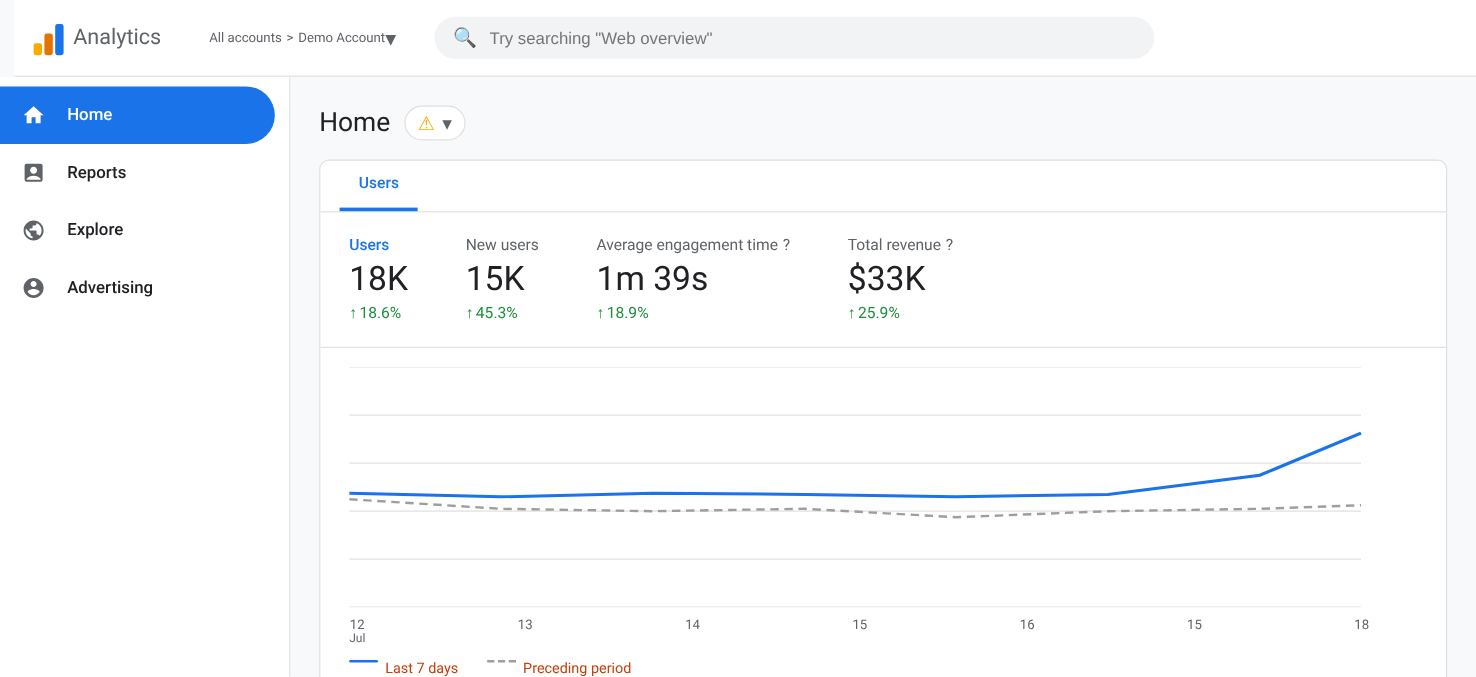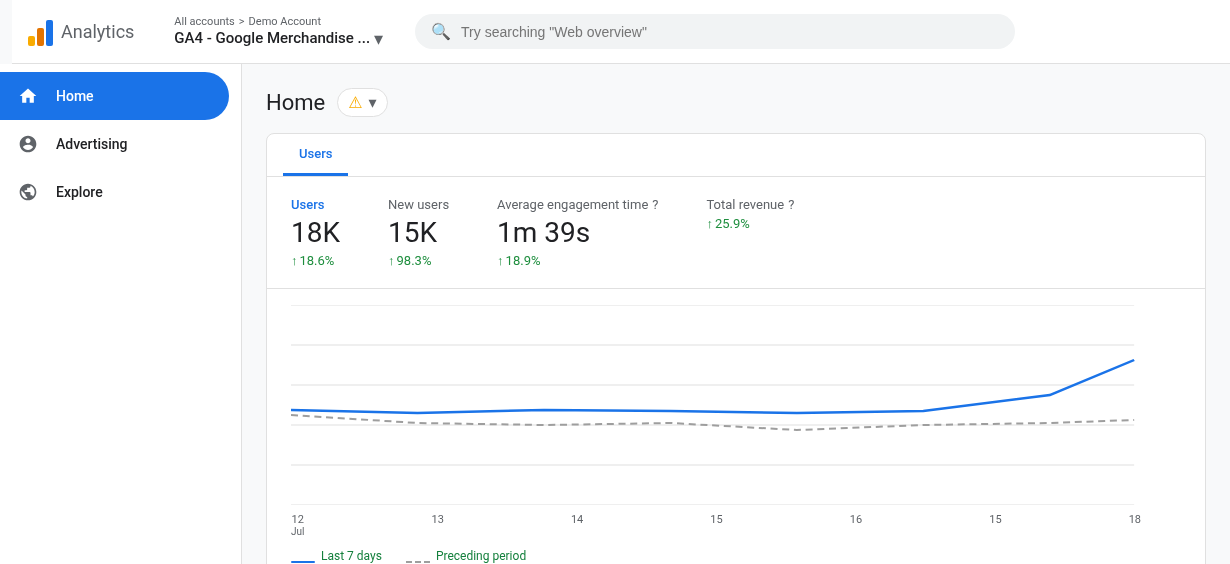--- a/index.html
+++ b/index.html
@@ -37,21 +37,21 @@
     .logo-bar-2 { height: 18px; background: #e37400; }
     .logo-bar-3 { height: 26px; background: #1a73e8; }
     .header-app-name {
       font-size: 18px;
       color: #5f6368;
       font-weight: 400;
       margin-right: 24px;
     }
     .header-account {
       display: flex;
-      flex-direction: column;
+      flex-direction: row;
       margin-right: 16px;
     }
     .header-breadcrumb {
       font-size: 11px;
       color: #5f6368;
       display: flex;
       align-items: center;
       gap: 4px;
     }
     .header-property {
@@ -263,24 +263,24 @@
 
     
     .chart-legend {
       display: flex;
       gap: 24px;
       padding: 8px 24px 16px;
       align-items: center;
     }
     .legend-item {
       display: flex;
-      align-items: flex-end;
+      align-items: flex-start;
       gap: 6px;
       font-size: 12px;
-      color: #15803d;
+      color: #c2410c;
     }
     .legend-line-solid {
       width: 24px;
       height: 2px;
       background: #1a73e8;
       border-radius: 1px;
     }
     .legend-line-dashed {
       width: 24px;
       height: 2px;
@@ -301,21 +301,20 @@
     <span class="header-app-name">Analytics</span>
   </div>
 
   <div class="header-account">
     <div class="header-breadcrumb">
       <span>All accounts</span>
       <span>&gt;</span>
       <span>Demo Account</span>
     </div>
     <div class="header-property">
-      <span>GA4 - Google Merchandise ...</span>
       <span class="chevron-down">▾</span>
     </div>
   </div>
 
   <div class="search-bar">
     <div class="search-input-wrapper">
       <span class="search-icon">🔍</span>
       <input class="search-input" type="text" placeholder="Try searching &quot;Web overview&quot;" style="">
     </div>
   </div>
@@ -327,39 +326,47 @@
 
     <div class="nav-item active">
       <span class="nav-icon">
         <svg width="20" height="20" viewBox="0 0 24 24" fill="white">
           <path d="M10 20v-6h4v6h5v-8h3L12 3 2 12h3v8z"></path>
         </svg>
       </span>
       <span class="nav-label">Home</span>
     </div>
 
+    <div class="nav-item">
+      <span class="nav-icon">
+        <svg width="20" height="20" viewBox="0 0 24 24" fill="#5f6368">
+          <path d="M19 3H5c-1.1 0-2 .9-2 2v14c0 1.1.9 2 2 2h14c1.1 0 2-.9 2-2V5c0-1.1-.9-2-2-2zm-7 3c1.93 0 3.5 1.57 3.5 3.5S13.93 13 12 13s-3.5-1.57-3.5-3.5S10.07 6 12 6zm7 13H5v-.23c0-.62.28-1.2.76-1.58C7.47 15.82 9.64 15 12 15s4.53.82 6.24 2.19c.48.38.76.97.76 1.58V19z"></path>
+        </svg>
+      </span>
+      <span class="nav-label">Reports</span>
+    </div>
+
+    <div class="nav-item">
+      <span class="nav-icon">
+        <svg width="20" height="20" viewBox="0 0 24 24" fill="#5f6368">
+          <path d="M12 2C6.48 2 2 6.48 2 12s4.48 10 10 10 10-4.48 10-10S17.52 2 12 2zm-1 17.93c-3.95-.49-7-3.85-7-7.93 0-.62.08-1.21.21-1.79L9 15v1c0 1.1.9 2 2 2v1.93zm6.9-2.54c-.26-.81-1-1.39-1.9-1.39h-1v-3c0-.55-.45-1-1-1H8v-2h2c.55 0 1-.45 1-1V7h2c1.1 0 2-.9 2-2v-.41c2.93 1.19 5 4.06 5 7.41 0 2.08-.8 3.97-2.1 5.39z"></path>
+        </svg>
+      </span>
+      <span class="nav-label">Explore</span>
+    </div>
 
     <div class="nav-item">
       <span class="nav-icon">
         <svg width="20" height="20" viewBox="0 0 24 24" fill="#5f6368">
           <path d="M12 2C6.48 2 2 6.48 2 12s4.48 10 10 10 10-4.48 10-10S17.52 2 12 2zm0 3c1.66 0 3 1.34 3 3s-1.34 3-3 3-3-1.34-3-3 1.34-3 3-3zm0 14.2c-2.5 0-4.71-1.28-6-3.22.03-1.99 4-3.08 6-3.08 1.99 0 5.97 1.09 6 3.08-1.29 1.94-3.5 3.22-6 3.22z"></path>
         </svg>
       </span>
       <span class="nav-label">Advertising</span>
     </div>
 
-    <div class="nav-item">
-      <span class="nav-icon">
-        <svg width="20" height="20" viewBox="0 0 24 24" fill="#5f6368">
-          <path d="M12 2C6.48 2 2 6.48 2 12s4.48 10 10 10 10-4.48 10-10S17.52 2 12 2zm-1 17.93c-3.95-.49-7-3.85-7-7.93 0-.62.08-1.21.21-1.79L9 15v1c0 1.1.9 2 2 2v1.93zm6.9-2.54c-.26-.81-1-1.39-1.9-1.39h-1v-3c0-.55-.45-1-1-1H8v-2h2c.55 0 1-.45 1-1V7h2c1.1 0 2-.9 2-2v-.41c2.93 1.19 5 4.06 5 7.41 0 2.08-.8 3.97-2.1 5.39z"></path>
-        </svg>
-      </span>
-      <span class="nav-label">Explore</span>
-    </div>
-
 
   </nav>
 
   <main class="main">
 
     <div class="page-header">
       <h1 class="page-title">Home</h1>
       <div class="warning-badge">
         <span class="warning-icon">⚠</span>
         <span class="badge-chevron">▾</span>
@@ -381,41 +388,42 @@
             <span class="arrow-up">↑</span>
             <span>18.6%</span>
           </span>
         </div>
 
         <div class="metric">
           <span class="metric-label-gray">New users</span>
           <span class="metric-value">15K</span>
           <span class="metric-change">
             <span class="arrow-up">↑</span>
-            <span>98.3%</span>
+            <span>45.3%</span>
           </span>
         </div>
 
         <div class="metric">
           <span class="metric-label-gray">
             Average engagement time
             <span class="metric-info" title="More info">?</span>
           </span>
           <span class="metric-value">1m 39s</span>
           <span class="metric-change">
             <span class="arrow-up">↑</span>
             <span>18.9%</span>
           </span>
         </div>
 
         <div class="metric">
           <span class="metric-label-gray">
             Total revenue
             <span class="metric-info" title="More info">?</span>
           </span>
+          <span class="metric-value">$33K</span>
           <span class="metric-change">
             <span class="arrow-up">↑</span>
             <span>25.9%</span>
           </span>
         </div>
 
       </div>
 
       <div class="chart-area">
         <div class="chart-container">

